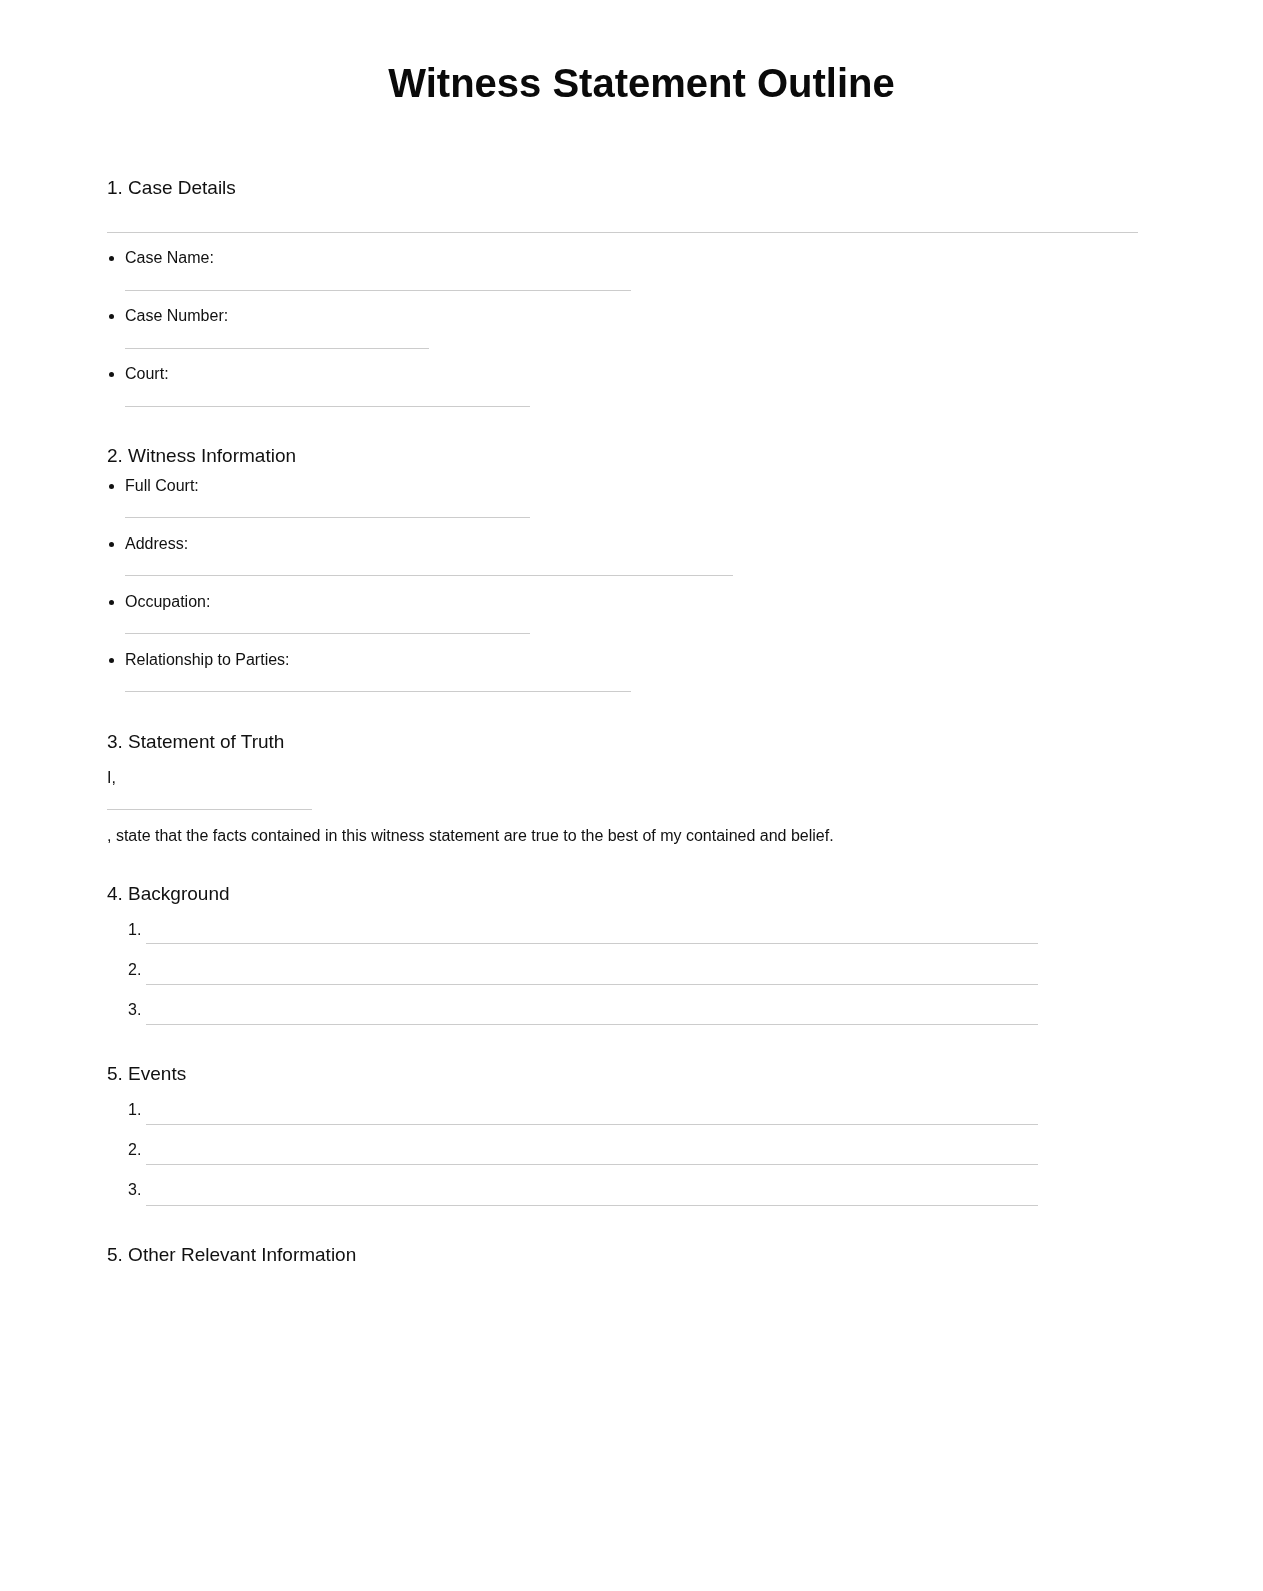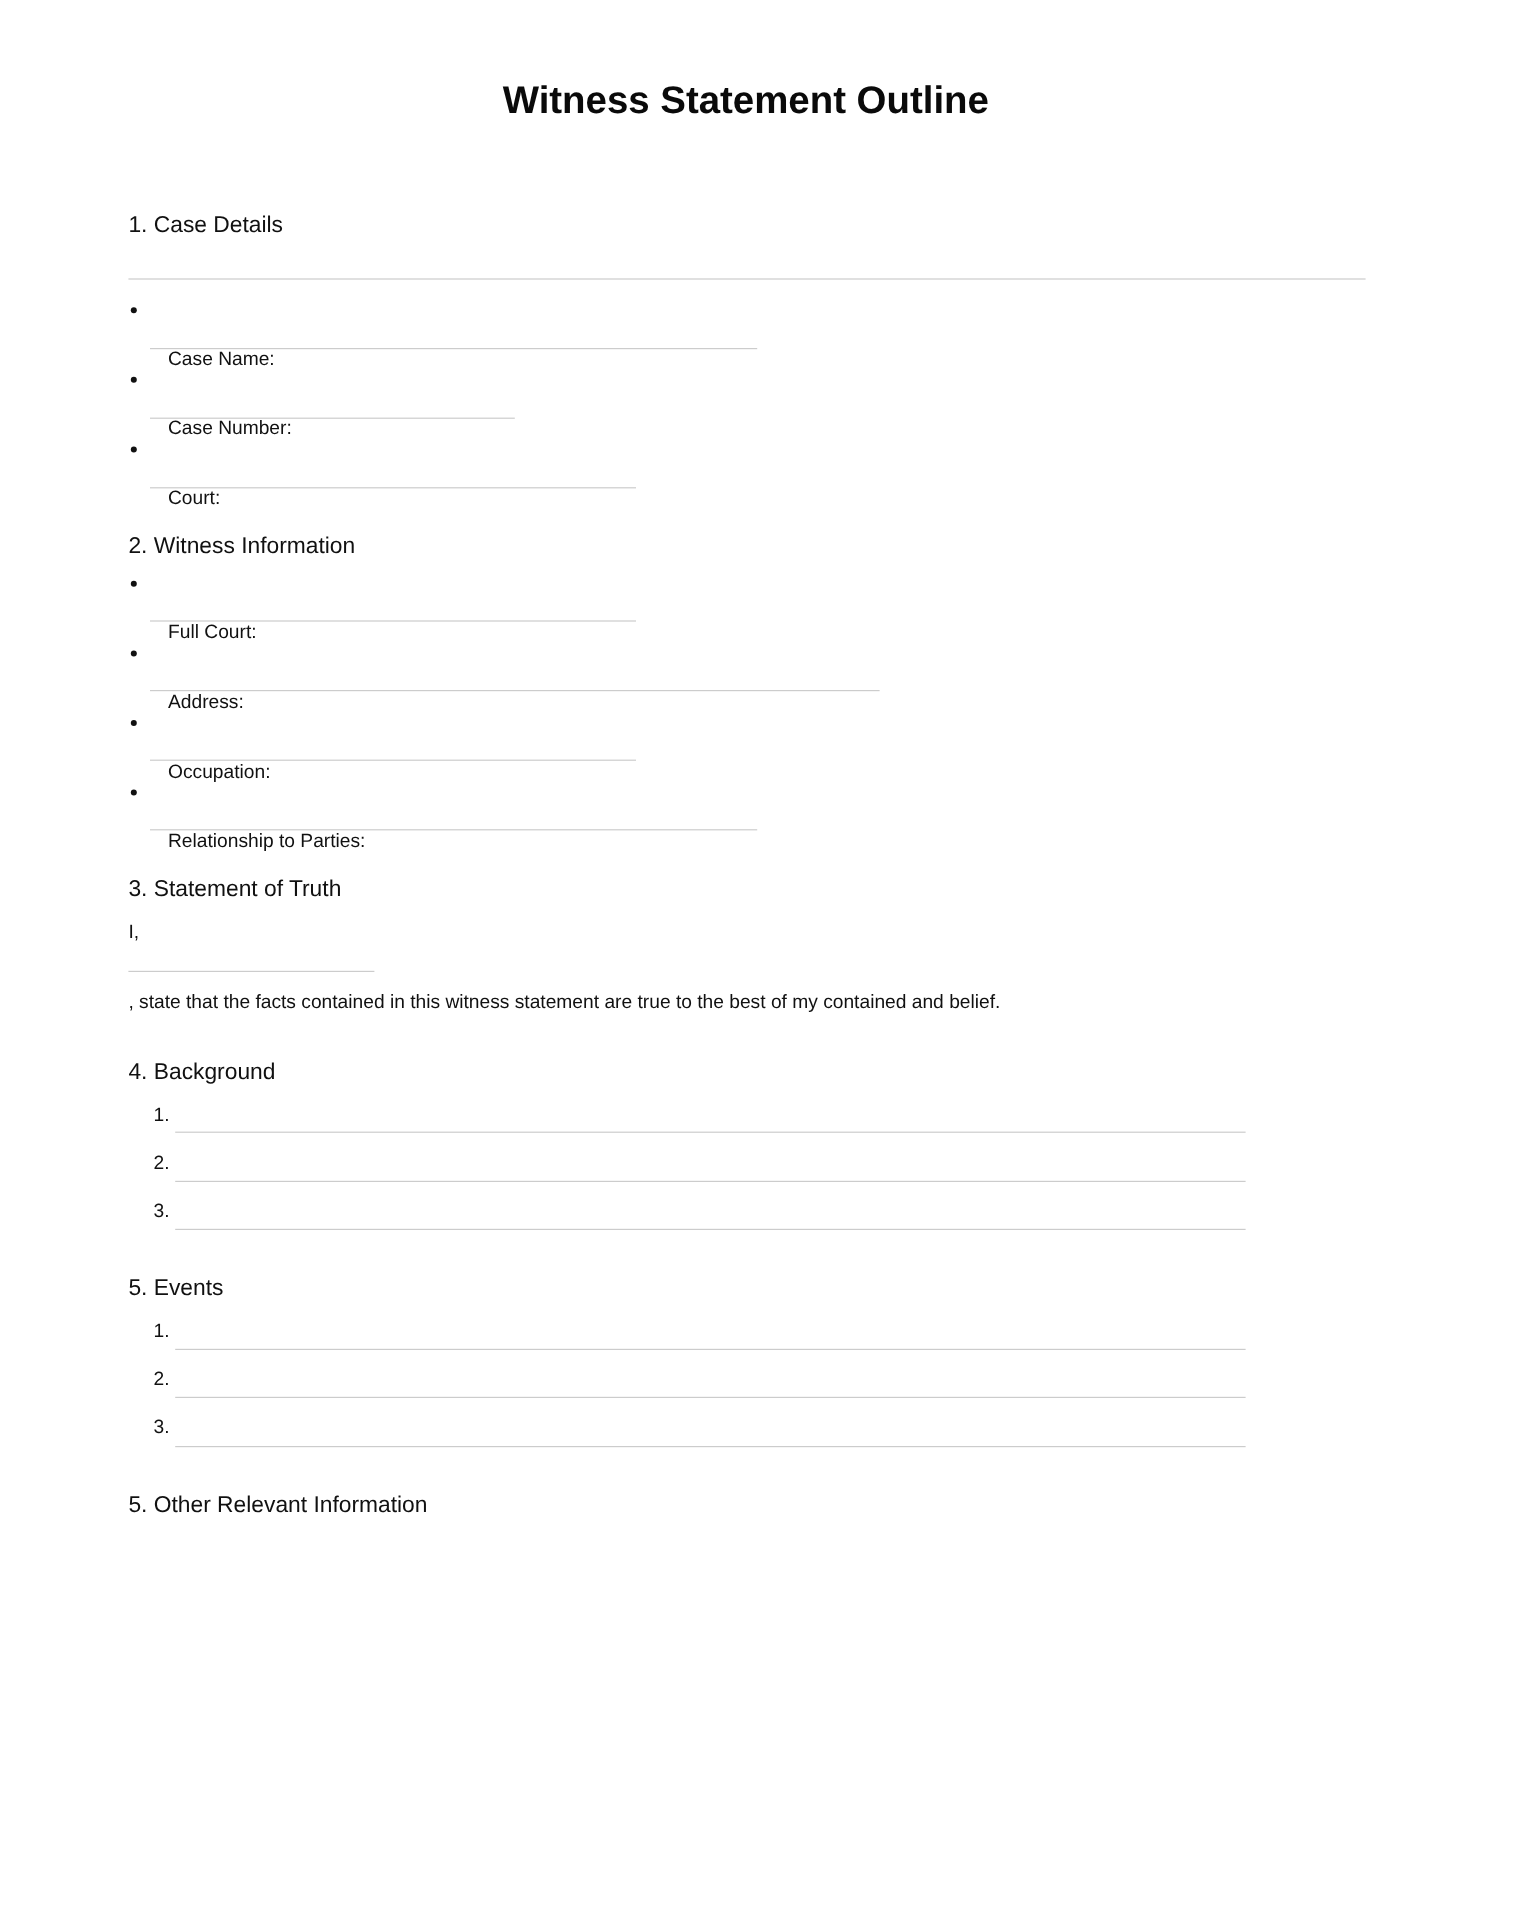--- a/index.html
+++ b/index.html
@@ -2,31 +2,32 @@
 <html><head>
   <meta charset="utf-8">
   <style>
     html, body { margin: 0; padding: 0; background: #ffffff; }
     body {
       width: 1263px; height: 1591px; position: relative; overflow: hidden;
       font-family: "Liberation Sans", sans-serif; color: #111;
     }
     .title {
       position: absolute; left: 0; width: 1243px; top: 65px;
-      text-align: center; font-weight: bold; font-size: 32px; line-height: 37px;
+      text-align: center; font-weight: bold; font-size: 40px; line-height: 37px;
       color: #0a0a0a;
+      padding-left: 20px;
     }
     .h2 { position: absolute; left: 107px; font-weight: normal; font-size: 19px; line-height: 22px; color: #111; }
     .rule { position: absolute; height: 0; border-top: 1.5px solid #cccccc; }
     .bullet-item { position: absolute; left: 107px; font-size: 16px; line-height: 18px; color: #111; }
     .bullet-item .dot {
       position: absolute; left: 2px; top: 7px; width: 5px; height: 5px;
       border-radius: 50%; background: #111;
     }
-    .bullet-item .lbl { position: absolute; left: 33px; top: 0; white-space: nowrap; margin-top: 42px; }
+    .bullet-item .lbl { position: absolute; left: 18px; top: 0; white-space: nowrap; }
     .text { position: absolute; left: 107px; font-size: 16px; line-height: 18px; white-space: nowrap; color: #111; }
     .num { position: absolute; left: 128px; font-size: 16px; line-height: 18px; color: #111; }
   </style>
 </head>
 <body>
 
 <div class="title">
   <div>Witness Statement Outline</div>
 </div>
 

